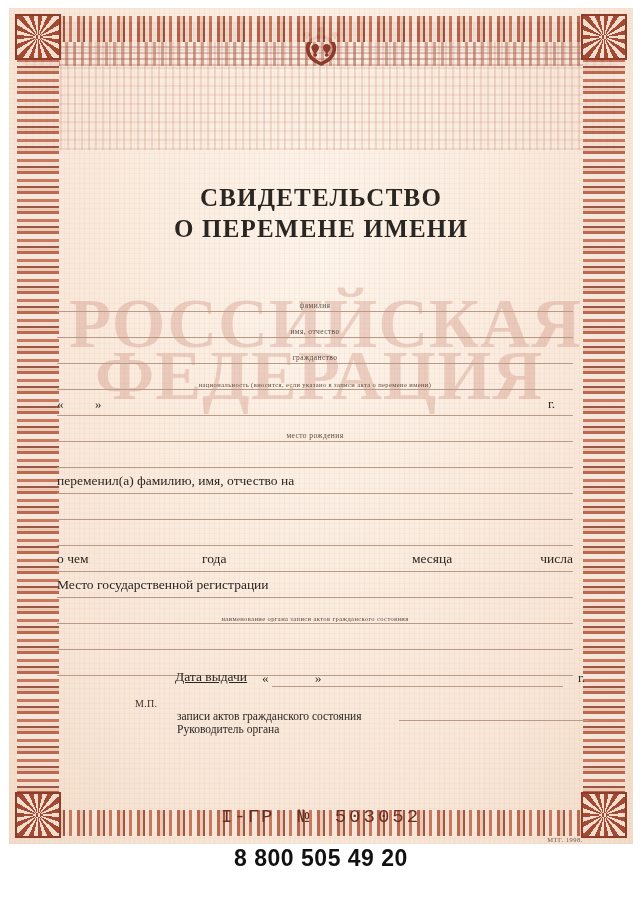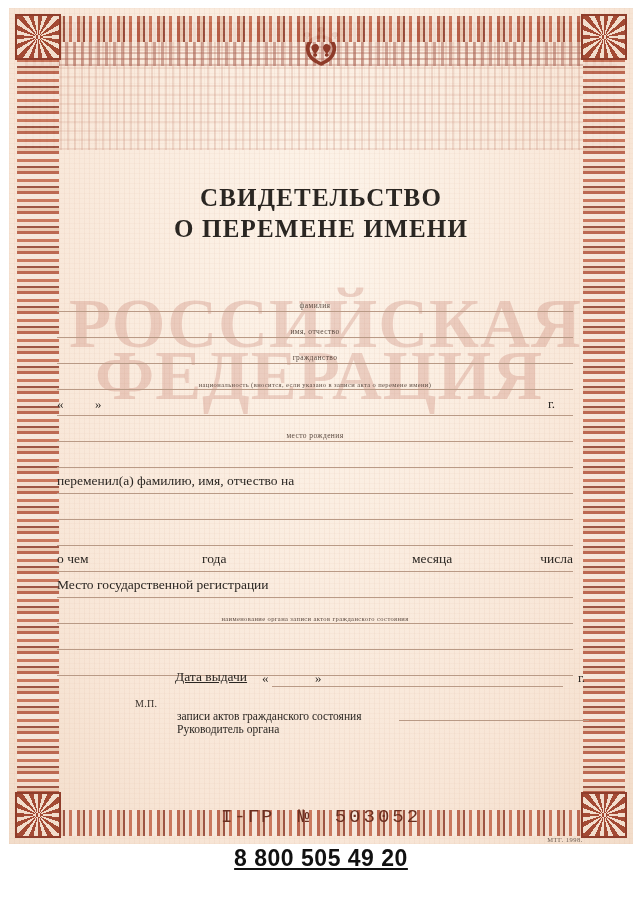--- a/index.html
+++ b/index.html
@@ -304,21 +304,20 @@
     position: absolute;
     left: 0;
     right: 0;
     top: 845px;
     text-align: center;
     font-family: "Liberation Sans", sans-serif;
     font-weight: bold;
     font-size: 23px;
     color: #111111;
     letter-spacing: .5px;
-    text-decoration: underline;
   }
 </style>
 </head>
 <body>
 
 <div id="page">
 
   <div id="certificate">
 
     <div class="bg-texture"></div>

